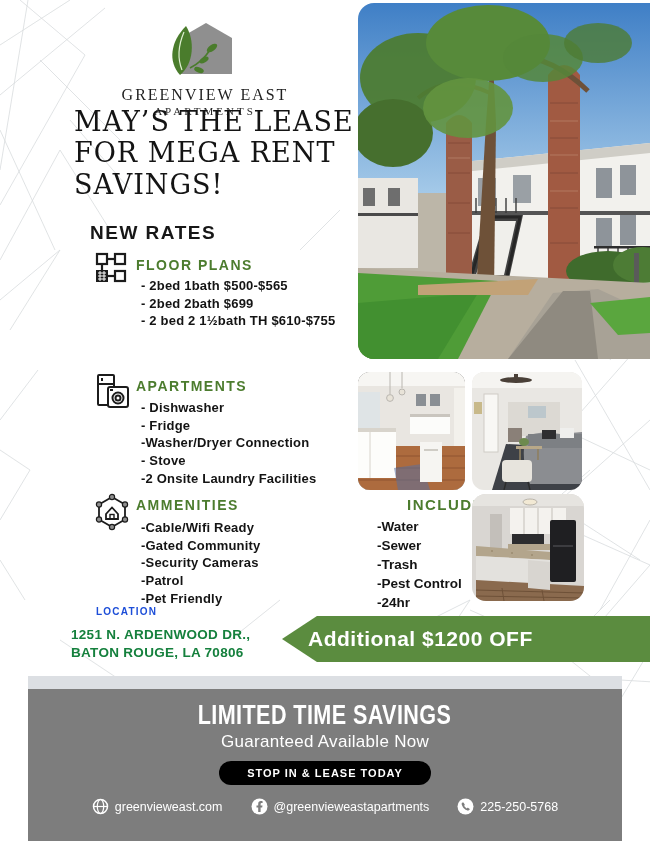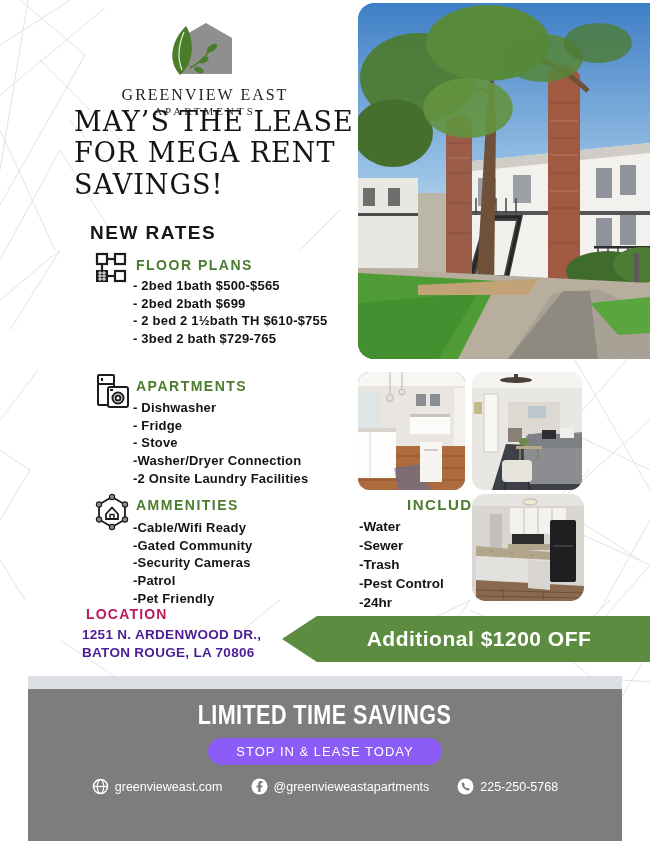--- a/index.html
+++ b/index.html
@@ -24,44 +24,44 @@
   .brand-sub{font-family:"Liberation Serif",serif;font-size:11px;letter-spacing:3px;color:#2a2a2a;margin-top:1px;}
 
   
   .headline{left:74px;top:106px;width:300px;font-family:"DejaVu Serif",serif;
     font-size:27px;line-height:1.16;letter-spacing:1px;color:#141414;font-weight:500;}
 
   .new-rates{left:90px;top:222px;font-size:19px;font-weight:bold;letter-spacing:1.5px;color:#171717;}
 
   .sec-icon{position:absolute;z-index:1;}
   .sec-head{position:absolute;z-index:1;font-size:14px;font-weight:bold;letter-spacing:1.5px;color:#4c7c2e;}
-  .sec-list{position:absolute;z-index:1;font-size:13px;font-weight:600;color:#141414;line-height:1.36;letter-spacing:.2px;}
-
-  .loc-head{left:86px;top:606px;font-size:14px;font-weight:bold;letter-spacing:1.2px;color:#be185d;}
-  .loc-addr{left:82px;top:626px;font-size:13.5px;font-weight:600;color:#4c1d95;line-height:1.35;letter-spacing:.3px;}
+  .sec-list{position:absolute;z-index:1;font-size:13px;font-weight:600;color:#141414;line-height:1.36;letter-spacing:.2px;margin-left:8px;}
+
+  .loc-head{left:96px;top:606px;font-size:10px;font-weight:bold;letter-spacing:1.2px;color:#1d4ed8;}
+  .loc-addr{left:71px;top:626px;font-size:13.5px;font-weight:600;color:#15803d;line-height:1.35;letter-spacing:.3px;}
 
   .included-head{left:359px;top:496px;font-size:15px;font-weight:bold;letter-spacing:1.5px;color:#4c7c2e;margin-left:48px;}
-  .included-list{left:359px;top:518px;width:102px;font-size:13.5px;font-weight:600;color:#141414;line-height:1.4;}
+  .included-list{left:377px;top:518px;width:102px;font-size:13.5px;font-weight:600;color:#141414;line-height:1.4;}
 
   
   .banner{left:282px;top:616px;width:368px;height:46px;background:#5b8c3f;
     clip-path:polygon(0 50%,9.5% 0,100% 0,100% 100%,9.5% 100%);
-    display:flex;align-items:center;justify-content:center;padding-left:26px;box-sizing:border-box;}
+    display:flex;align-items:center;padding-left:26px;box-sizing:border-box;}
   .banner-text{color:#ffffff;font-size:21px;font-weight:bold;letter-spacing:.5px;}
 
   
   .graybar{left:28px;top:676px;width:594px;height:13px;background:#dcdfe3;}
   .footer{left:28px;top:689px;width:594px;height:188px;background:#7d7d7d;text-align:center;color:#fff;}
   .footer-head{margin-top:13px;font-size:27px;font-weight:bold;letter-spacing:.5px;
     display:inline-block;transform:scaleX(.8);transform-origin:center;white-space:nowrap;}
   .footer-head-wrap{line-height:1;}
   .footer-sub{font-size:17px;margin-top:3px;letter-spacing:.3px;}
   .cta-pill{display:inline-flex;align-items:center;justify-content:center;margin-top:9px;
-    background:#8b5cf6;border-radius:16px;padding:6px 28px;color:#fff;font-size:13px;
-    font-weight:400;letter-spacing:1px;border:none;cursor:pointer;}
+    background:#000000;border-radius:16px;padding:6px 28px;color:#fff;font-size:11px;
+    font-weight:700;letter-spacing:1px;border:none;cursor:pointer;}
   .contact-row{display:flex;justify-content:center;gap:28px;margin-top:13px;align-items:center;text-align:right;}
   .contact-item{display:flex;align-items:center;gap:6px;font-size:12.5px;color:#fff;cursor:pointer;}
   .contact-item svg{display:block;}
 </style>
 </head>
 <body>
 
 <div class="page">
 
   <svg class="bg-lines" width="650" height="841">
@@ -227,40 +227,39 @@
         <line x1="5" y1="28" x2="13" y2="28"></line>
       <line x1="7" y1="20" x2="7" y2="30"></line>
         <line x1="11" y1="20" x2="11" y2="30"></line>
     </g>
   </svg>
   <div class="sec-head" style="left:136px;top:257px;">FLOOR PLANS</div>
   <div class="sec-list" style="left:133px;top:277px;">
       <div>- 2bed 1bath $500-$565</div>
       <div>- 2bed 2bath $699</div>
       <div>- 2 bed 2 1½bath TH $610-$755</div>
-      <div>- 3bed 2 bath $729-765</div>
     </div>
 
   <svg class="sec-icon" style="left:94px;top:373px;" width="36" height="38" viewBox="0 0 36 38">
     <g fill="none" stroke="#1c1c1c" stroke-width="2">
       <rect x="4" y="2" width="16" height="30" rx="1"></rect>
       <line x1="4" y1="11" x2="20" y2="11"></line>
       <line x1="8" y1="5" x2="8" y2="8"></line>
       <rect x="14" y="14" width="20" height="20" rx="2" fill="#ffffff"></rect>
       <circle cx="24" cy="25" r="5.5"></circle>
       <circle cx="24" cy="25" r="2.5"></circle>
       <line x1="16" y1="17" x2="19" y2="17"></line>
     </g>
   </svg>
   <div class="sec-head" style="left:136px;top:378px;">APARTMENTS</div>
   <div class="sec-list" style="left:133px;top:399px;">
       <div>- Dishwasher</div>
       <div>- Fridge</div>
+      <div>-Washer/Dryer Connection</div>
       <div>- Stove</div>
-      <div>-Washer/Dryer Connection</div>
       <div>-2 Onsite Laundry Facilities</div>
     </div>
 
   <svg class="sec-icon" style="left:93px;top:493px;" width="38" height="38" viewBox="0 0 38 38">
     <polygon points="19,4 32,11.5 32,26.5 19,34 6,26.5 6,11.5" fill="none" stroke="#1c1c1c" stroke-width="1.8"></polygon>
     <g fill="#8f8f8f" stroke="#1c1c1c" stroke-width="1.2">
       <circle cx="19" cy="4" r="2.6"></circle>
         <circle cx="32" cy="11.5" r="2.6"></circle>
         <circle cx="32" cy="26.5" r="2.6"></circle>
       <circle cx="19" cy="34" r="2.6"></circle>
@@ -391,20 +390,21 @@
 
   <div class="layer banner">
     <span class="banner-text">Additional $1200 OFF</span>
   </div>
 
   <div class="layer graybar"></div>
   <div class="layer footer">
     <div class="footer-head-wrap">
       <span class="footer-head">LIMITED TIME SAVINGS</span>
     </div>
+    <div class="footer-sub">Guaranteed Available Now</div>
     <div>
       <button class="cta-pill">STOP IN &amp; LEASE TODAY</button>
     </div>
     <div class="contact-row">
       <div class="contact-item">
         <svg width="17" height="17" viewBox="0 0 17 17">
           <circle cx="8.5" cy="8.5" r="7" fill="none" stroke="#ffffff" stroke-width="1.5"></circle>
           <ellipse cx="8.5" cy="8.5" rx="3.2" ry="7" fill="none" stroke="#ffffff" stroke-width="1.2"></ellipse>
           <line x1="1.5" y1="8.5" x2="15.5" y2="8.5" stroke="#ffffff" stroke-width="1.2"></line>
         </svg>

